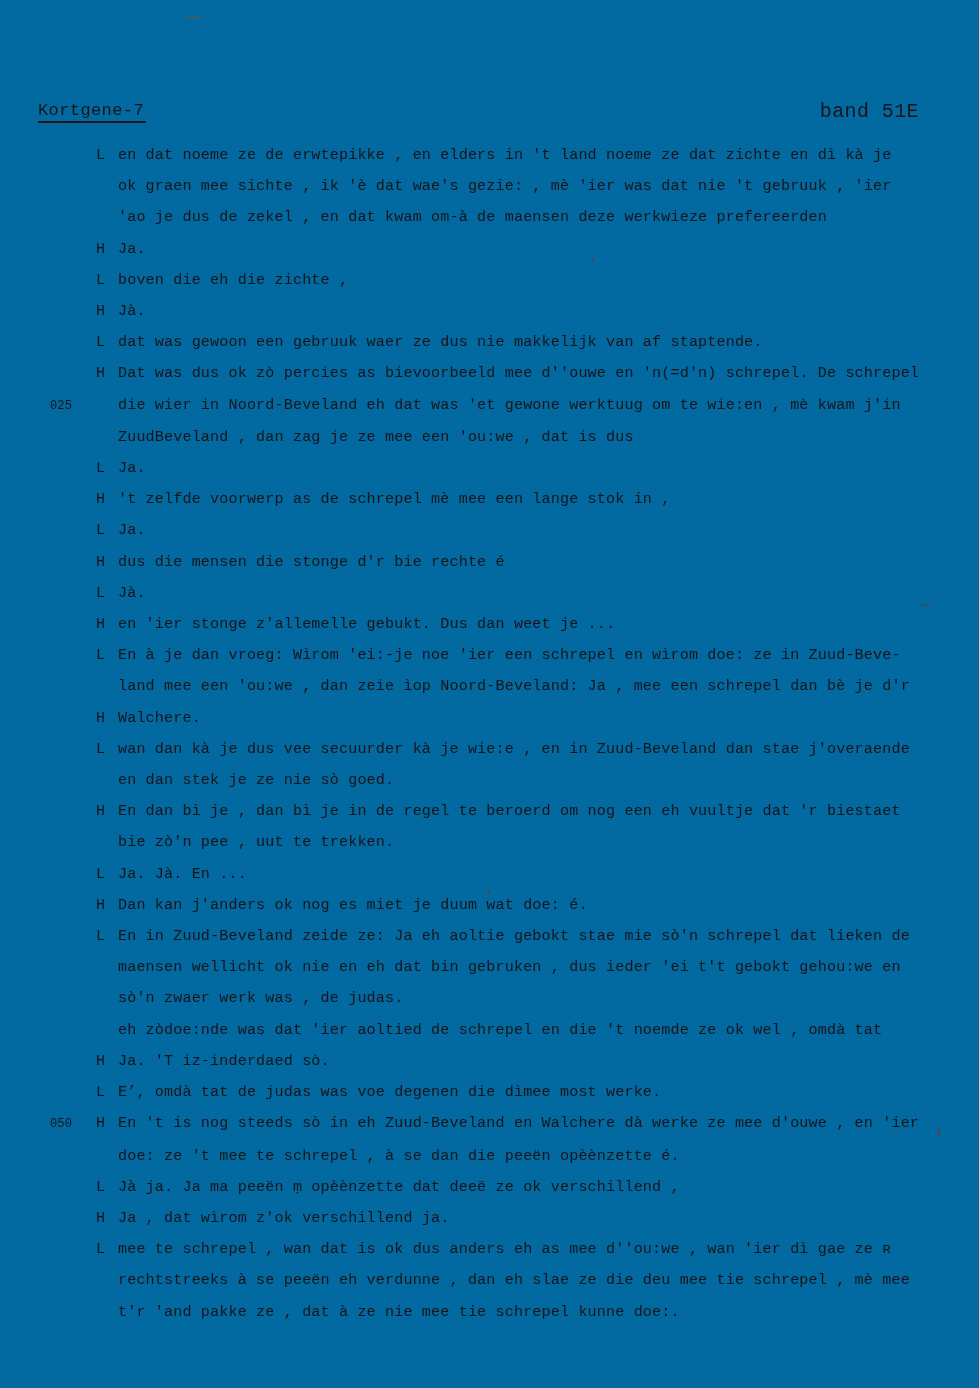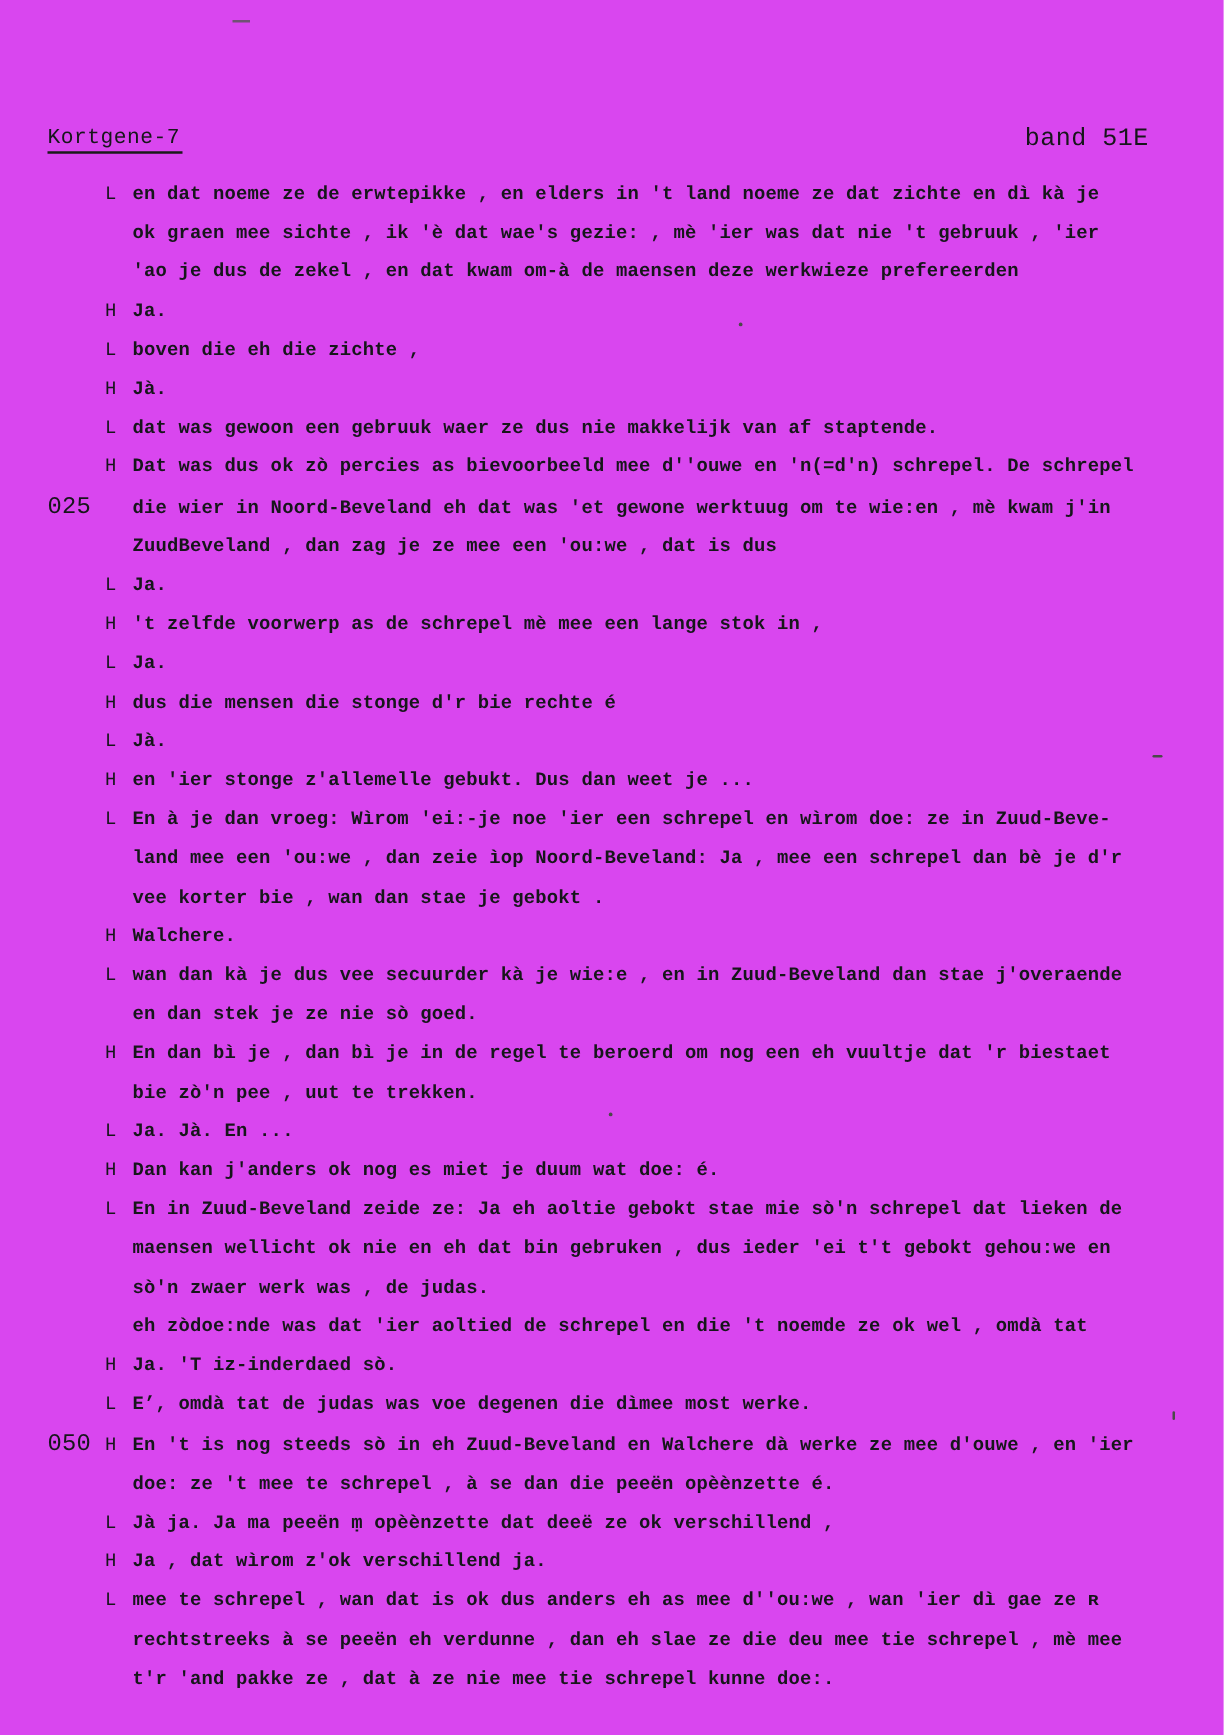--- a/index.html
+++ b/index.html
@@ -11,21 +11,21 @@
     width: 979px;
     height: 1388px;
     position: relative;
     font-family: "Liberation Mono", "DejaVu Sans Mono", monospace;
     color: #16161a;
     overflow: hidden;
   }
   .page {
     position: absolute;
     inset: 0;
-    background: #d946ef;
+    background: #0369a1;
   }
   .header {
     position: absolute;
     top: 100px;
     left: 38px;
     right: 60px;
     display: flex;
     justify-content: space-between;
     align-items: flex-end;
     font-size: 17px;
@@ -50,29 +50,29 @@
     align-items: baseline;
     font-size: 15.1px;
     line-height: 31.2px;
     letter-spacing: .15px;
     white-space: pre-wrap;
   }
   .num {
     width: 46px;
     flex: 0 0 46px;
     text-align: left;
-    font-size: 19px;
+    font-size: 12px;
+    margin-left: 12px;
   }
   .spk {
     width: 22px;
     flex: 0 0 22px;
   }
   .txt {
     flex: 1 1 auto;
-    font-weight: bold;
   }
   .cont .txt {
     padding-left: 0;
   }
   
   .line.cont .num { width: 46px; flex: 0 0 46px; }
   .line.cont .spk { width: 22px; flex: 0 0 22px; }
   .stray-dot {
     position: absolute;
     width: 3px; height: 3px;
@@ -113,21 +113,20 @@
       <div class="line cont"><span class="num">025</span><span class="spk"></span><span class="txt">die wier in Noord-Beveland eh dat was 'et gewone werktuug om te wie:en , mè kwam j'in</span></div>
       <div class="line cont"><span class="num"></span><span class="spk"></span><span class="txt">ZuudBeveland , dan zag je ze mee een 'ou:we , dat is dus</span></div>
       <div class="line"><span class="num"></span><span class="spk">L</span><span class="txt">Ja.</span></div>
       <div class="line"><span class="num"></span><span class="spk">H</span><span class="txt">'t zelfde voorwerp as de schrepel mè mee een lange stok in ,</span></div>
       <div class="line"><span class="num"></span><span class="spk">L</span><span class="txt">Ja.</span></div>
       <div class="line"><span class="num"></span><span class="spk">H</span><span class="txt">dus die mensen die stonge d'r bie rechte é</span></div>
       <div class="line"><span class="num"></span><span class="spk">L</span><span class="txt">Jà.</span></div>
       <div class="line"><span class="num"></span><span class="spk">H</span><span class="txt">en 'ier stonge z'allemelle gebukt. Dus dan weet je ...</span></div>
       <div class="line"><span class="num"></span><span class="spk">L</span><span class="txt">En à je dan vroeg: Wìrom 'ei:-je noe 'ier een schrepel en wìrom doe: ze in Zuud-Beve-</span></div>
       <div class="line cont"><span class="num"></span><span class="spk"></span><span class="txt">land mee een 'ou:we , dan zeie ìop Noord-Beveland: Ja , mee een schrepel dan bè je d'r</span></div>
-      <div class="line cont"><span class="num"></span><span class="spk"></span><span class="txt">vee korter bie , wan dan stae je gebokt .</span></div>
       <div class="line"><span class="num"></span><span class="spk">H</span><span class="txt">Walchere.</span></div>
       <div class="line"><span class="num"></span><span class="spk">L</span><span class="txt">wan dan kà je dus vee secuurder kà je wie:e , en in Zuud-Beveland dan stae j'overaende</span></div>
       <div class="line cont"><span class="num"></span><span class="spk"></span><span class="txt">en dan stek je ze nie sò goed.</span></div>
       <div class="line"><span class="num"></span><span class="spk">H</span><span class="txt">En dan bì je , dan bì je in de regel te beroerd om nog een eh vuultje dat 'r biestaet</span></div>
       <div class="line cont"><span class="num"></span><span class="spk"></span><span class="txt">bie zò'n pee , uut te trekken.</span></div>
       <div class="line"><span class="num"></span><span class="spk">L</span><span class="txt">Ja. Jà. En ...</span></div>
       <div class="line"><span class="num"></span><span class="spk">H</span><span class="txt">Dan kan j'anders ok nog es miet je duum wat doe: é.</span></div>
       <div class="line"><span class="num"></span><span class="spk">L</span><span class="txt">En in Zuud-Beveland zeide ze: Ja eh aoltie gebokt stae mie sò'n schrepel dat lieken de</span></div>
       <div class="line cont"><span class="num"></span><span class="spk"></span><span class="txt">maensen wellicht ok nie en eh dat bin gebruken , dus ieder 'ei t't gebokt gehou:we en</span></div>
       <div class="line cont"><span class="num"></span><span class="spk"></span><span class="txt">sò'n zwaer werk was , de judas.</span></div>

